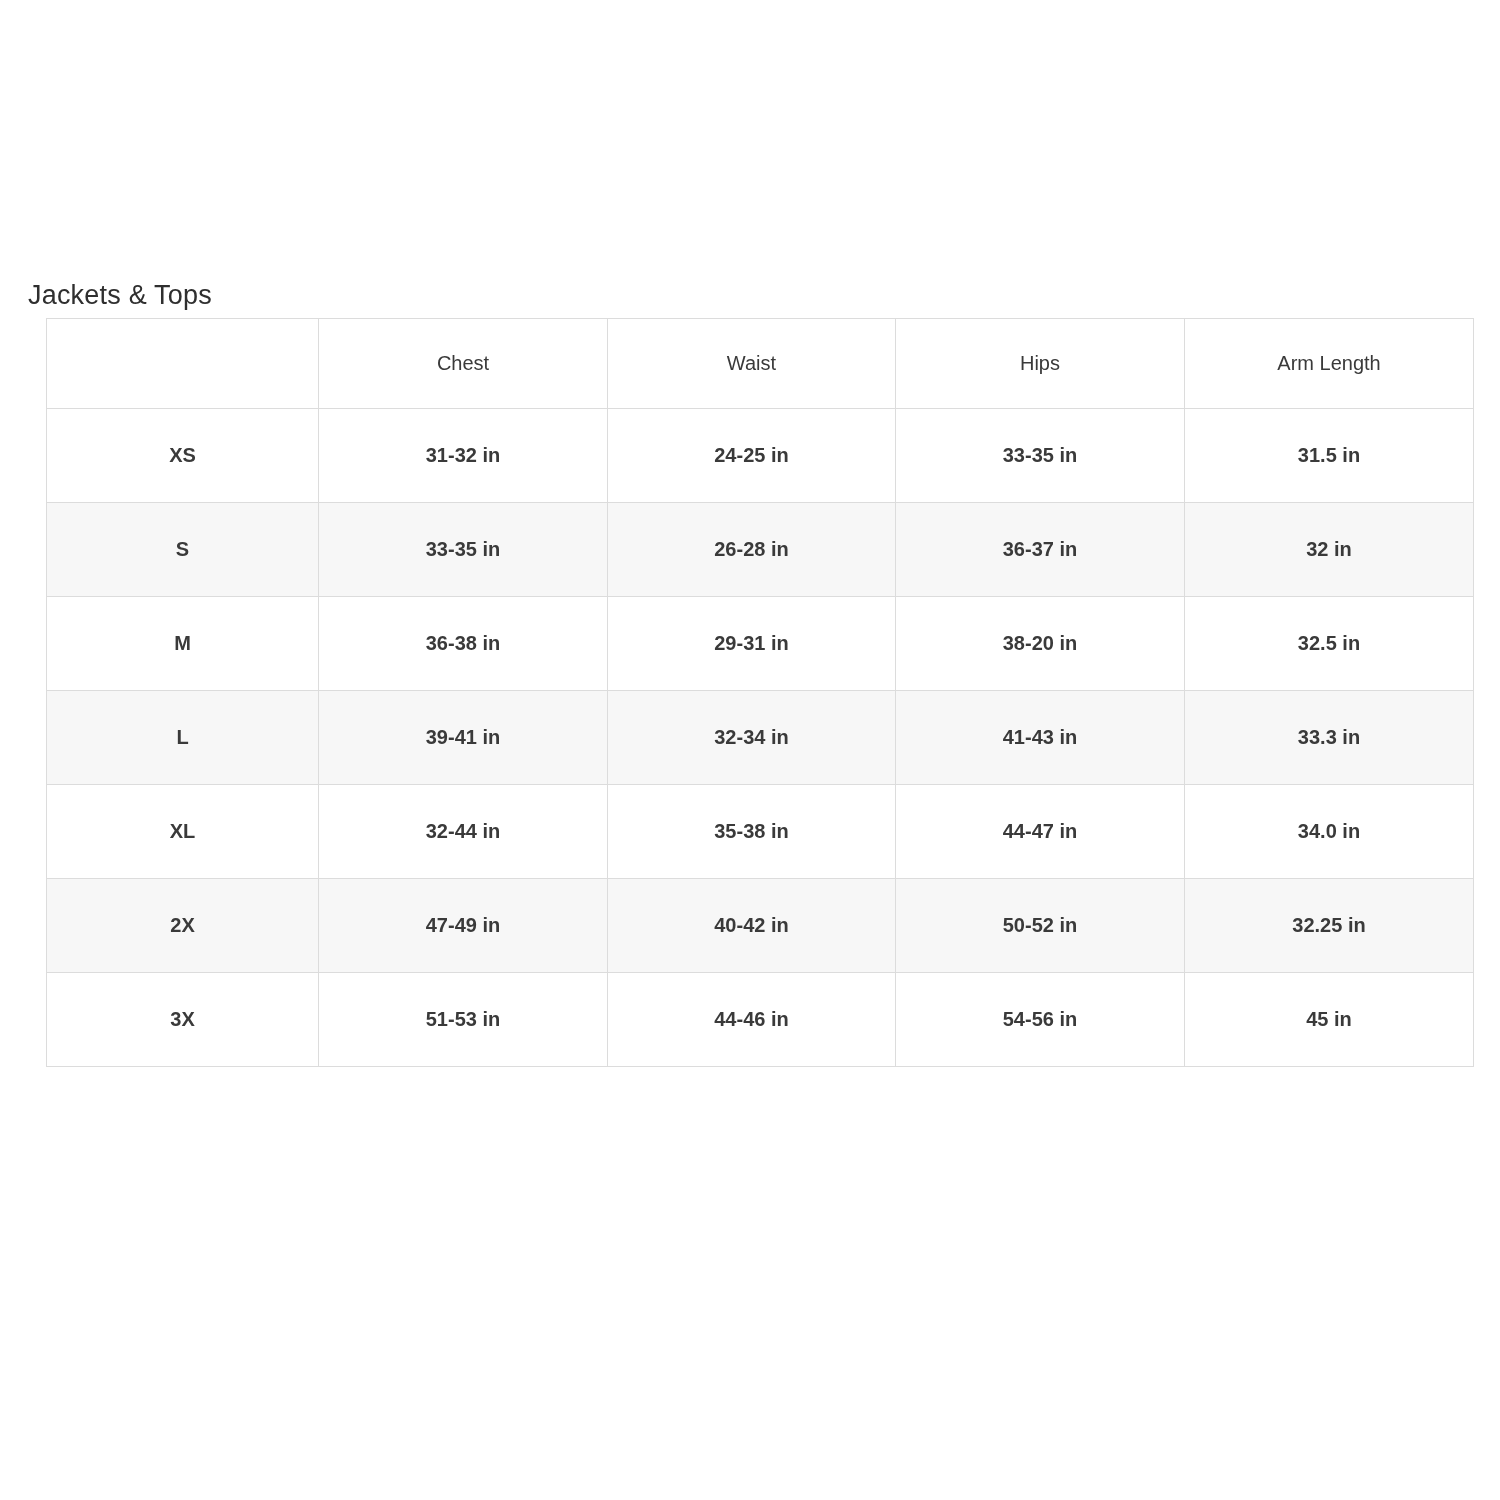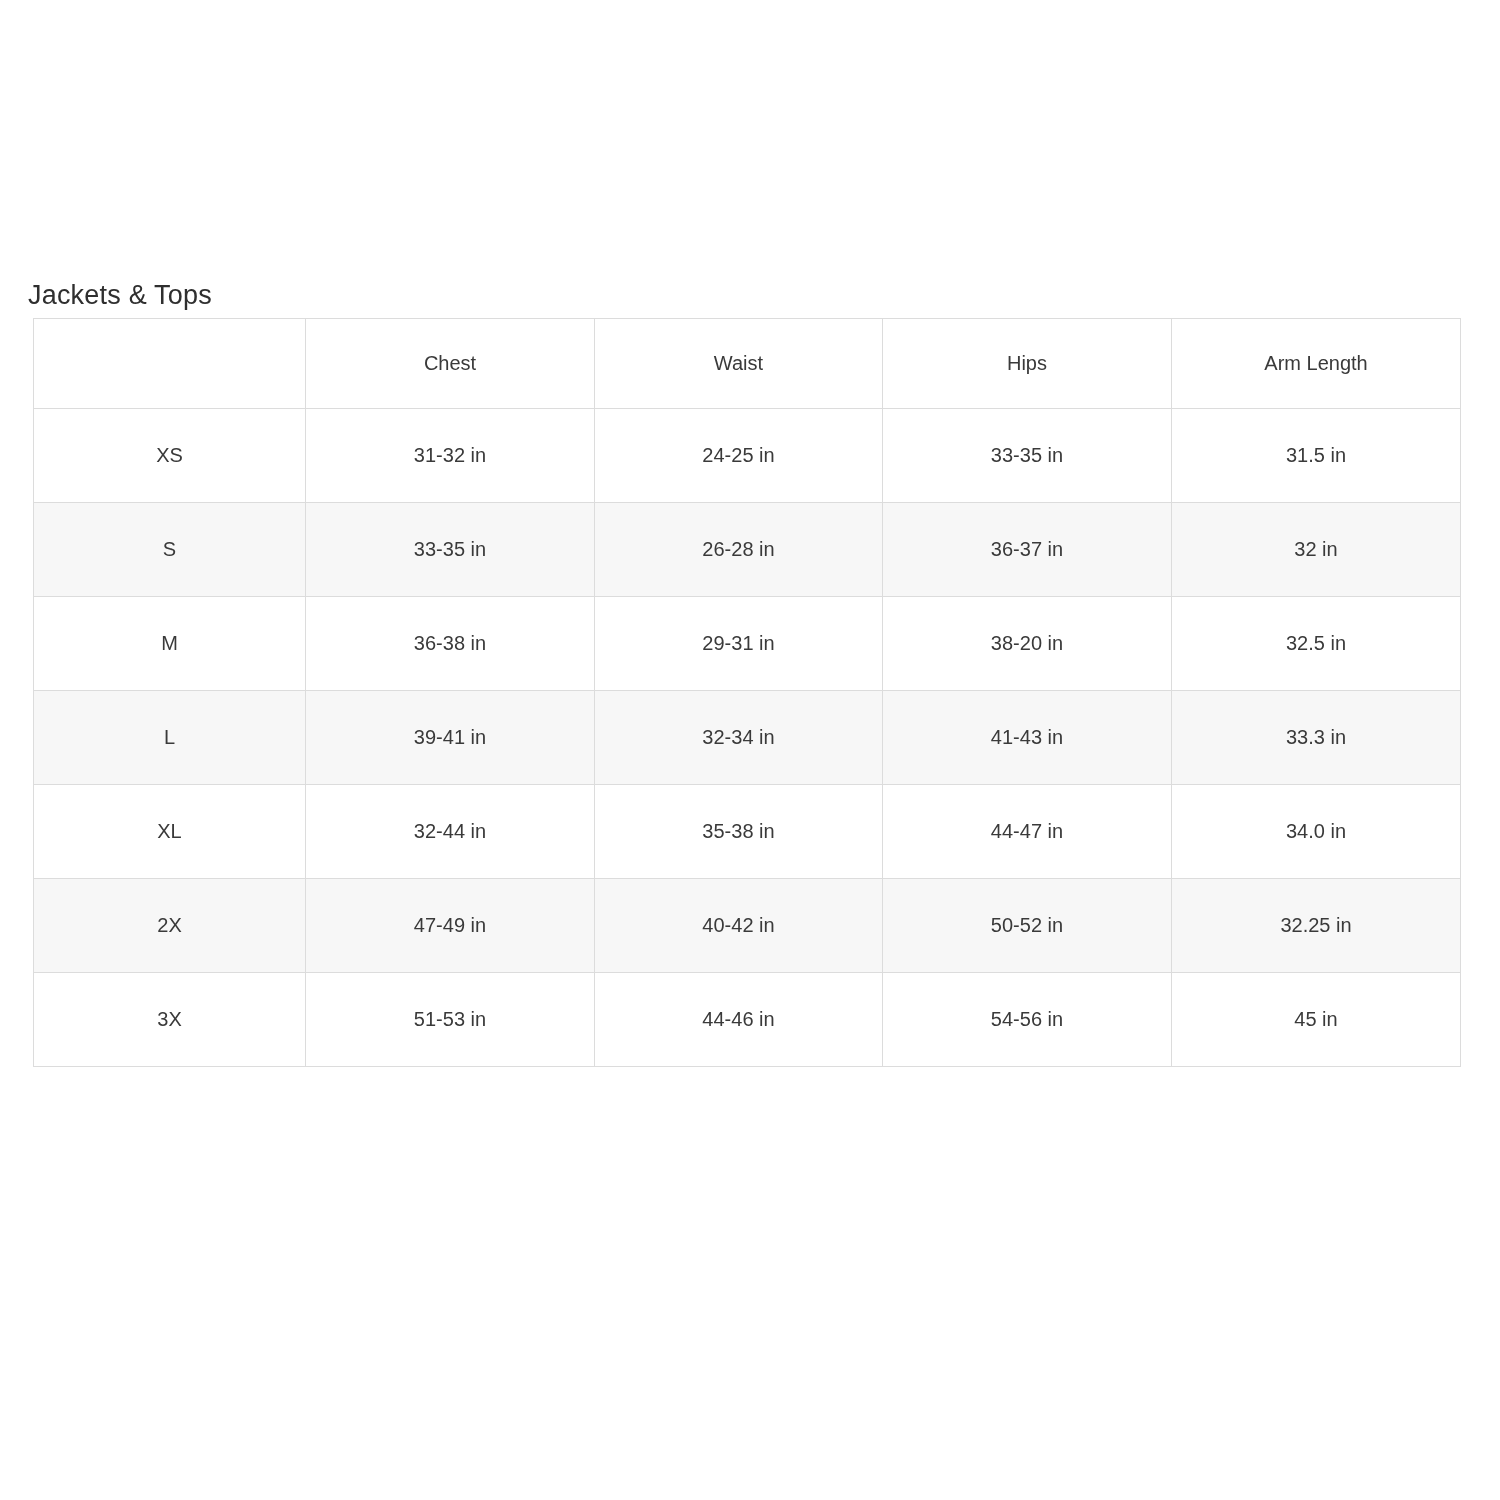--- a/index.html
+++ b/index.html
@@ -25,42 +25,42 @@
     left: 28px;
     top: 232px;
     font-size: 27px;
     font-weight: 400;
     color: #2f2f2f;
     letter-spacing: 0.2px;
     margin-top: 48px;
   }
   .table-wrap {
     position: absolute;
-    left: 33px;
+    left: 46px;
     top: 318px;
     width: 1427px;
   }
   table.size-chart {
     border-collapse: collapse;
     width: 1427px;
     table-layout: fixed;
   }
   table.size-chart col.c0 { width: 272px; }
   table.size-chart col.c1 { width: 289px; }
   table.size-chart col.c2 { width: 288px; }
   table.size-chart col.c3 { width: 289px; }
   table.size-chart col.c4 { width: 289px; }
 
   table.size-chart th,
   table.size-chart td {
     border: 1px solid #dcdcdc;
     text-align: center;
     vertical-align: middle;
     font-size: 20px;
-    font-weight: 400;
+    font-weight: 700;
     color: #3a3a3a;
     height: 94px;
     padding: 0 6px;
     box-sizing: border-box;
   }
   table.size-chart thead th {
     height: 90px;
     color: #3a3a3a;
     font-weight: 400;
   }

